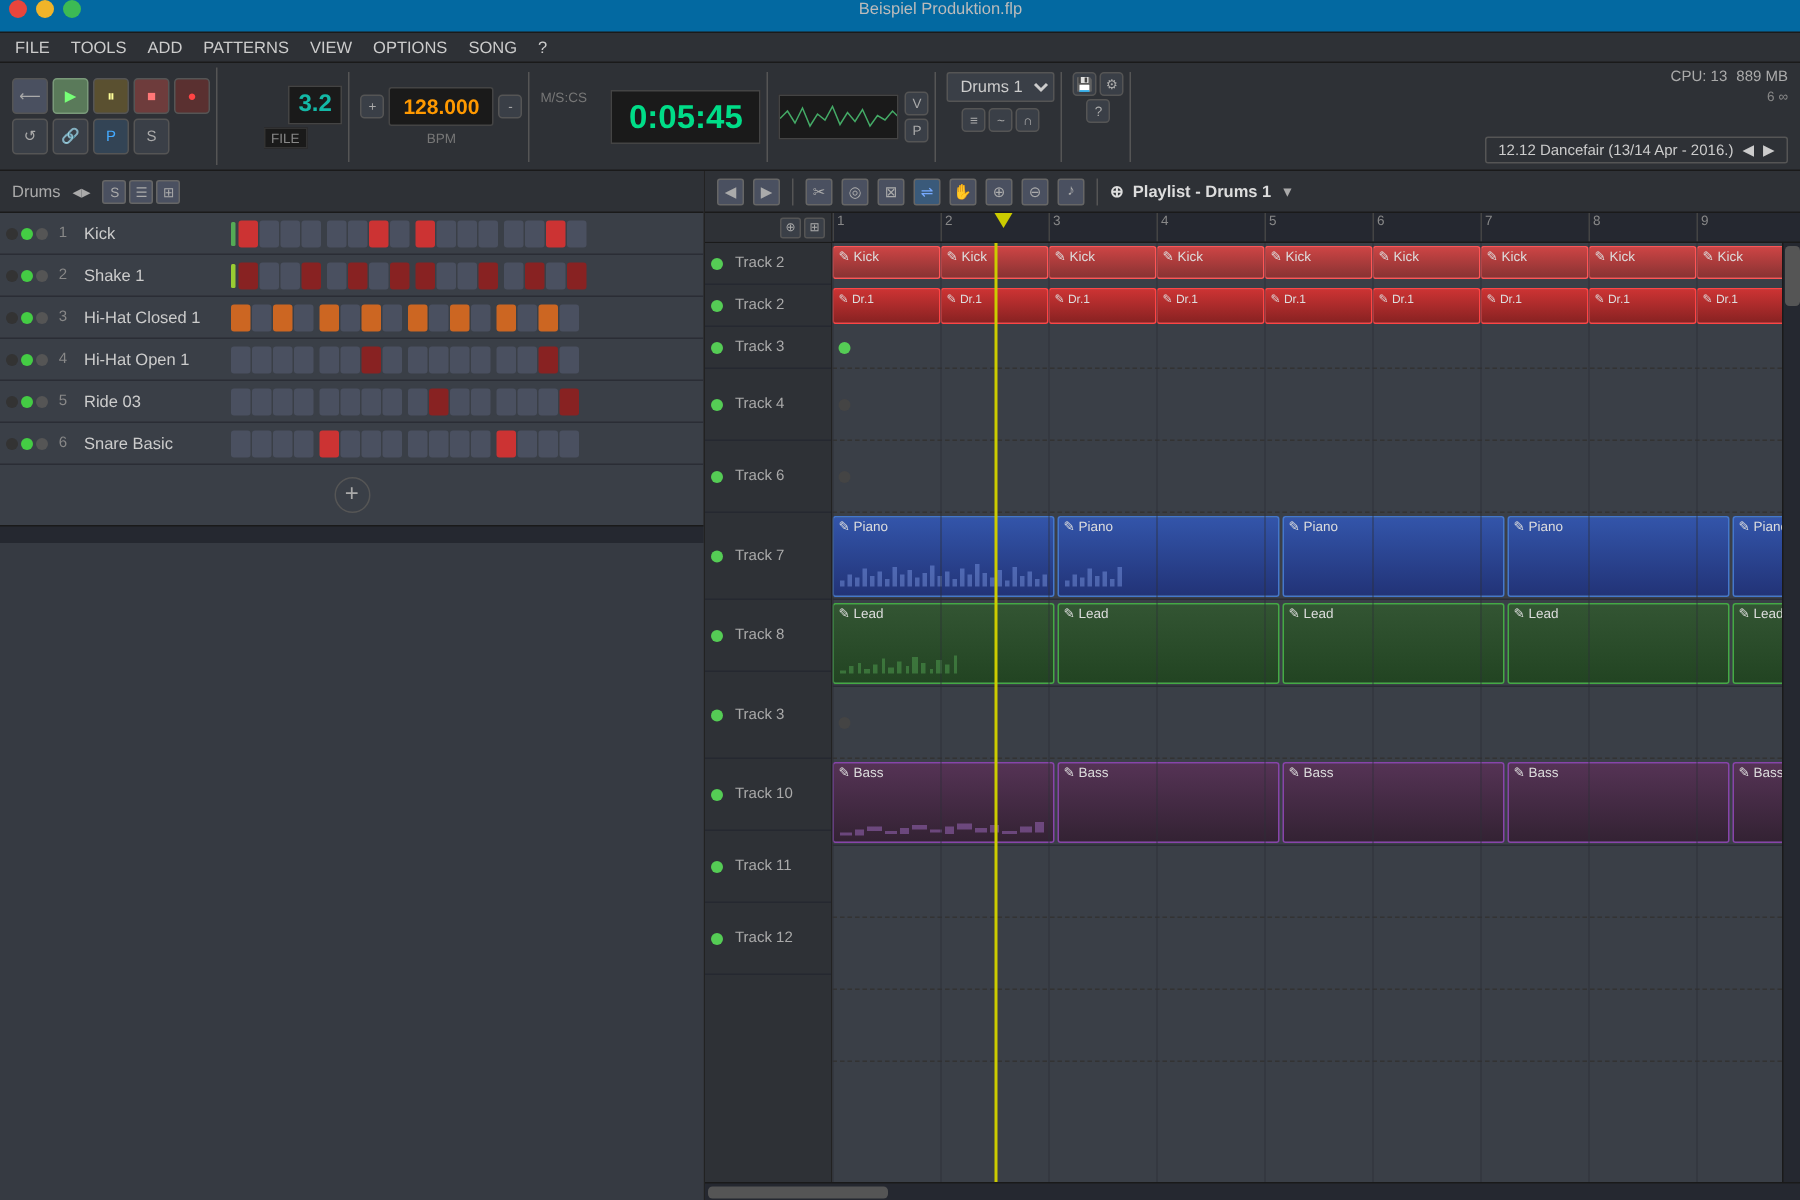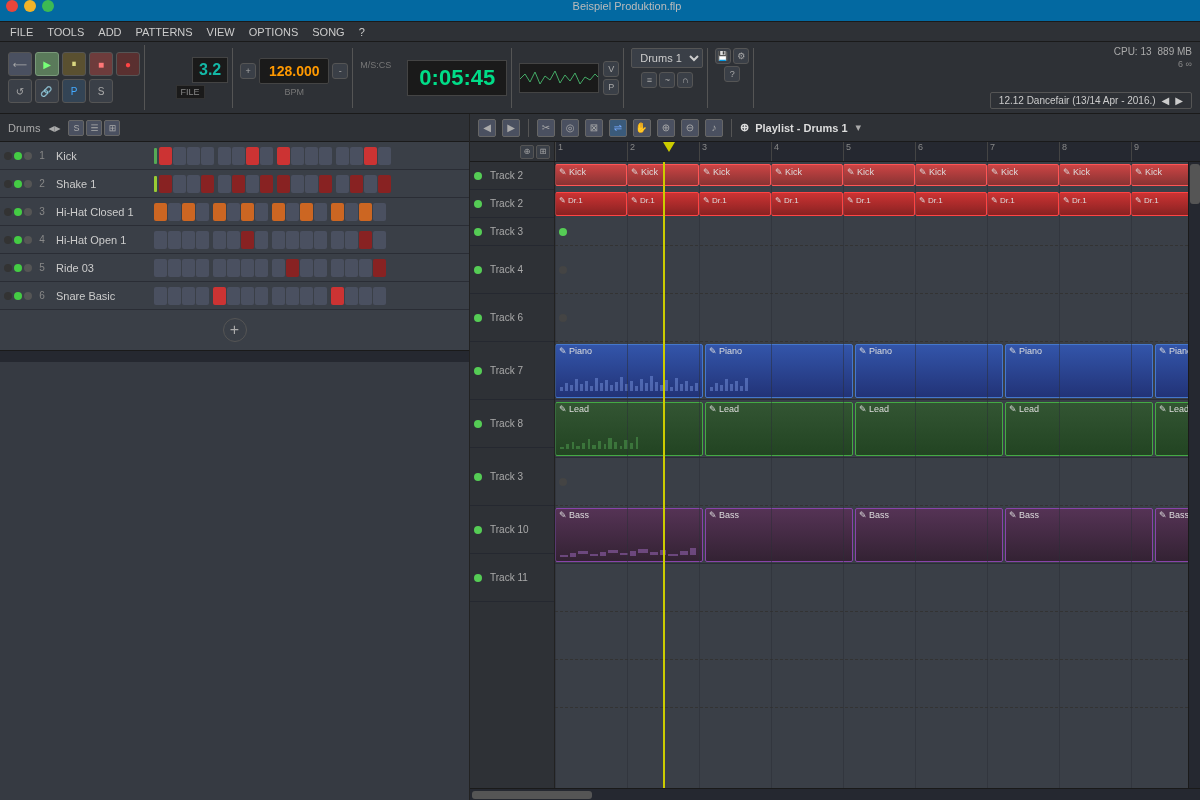--- a/index.html
+++ b/index.html
@@ -851,20 +851,24 @@
           <div class="track-label" style="height:48px;">
             <div class="track-dot"></div>
             <span style="margin-left:12px; font-size:10px; color:#aaa;">Track 10</span>
           </div>
 
           <div class="track-label" style="height:48px;text-align:center;">
             <div class="track-dot"></div>
             <span style="margin-left:12px; font-size:10px; color:#aaa;">Track 11</span>
           </div>
 
+          <div class="track-label" style="height:48px;">
+            <div class="track-dot"></div>
+            <span style="margin-left:12px; font-size:10px; color:#aaa;">Track 12</span>
+          </div>
         </div>
 
         <div id="tracks-content" style="position:relative; flex:1; overflow:hidden; background:#3a3f47;">
 
           <div id="playhead" style="left:108px;"></div>
 
           <div style="position:absolute;top:0;left:0;width:100%;height:100%;pointer-events:none;z-index:1;">
             <svg width="100%" height="100%" style="position:absolute;top:0;left:0;">
               <defs>
                 <pattern id="beat-grid" x="0" y="0" width="72" height="58" patternUnits="userSpaceOnUse">

